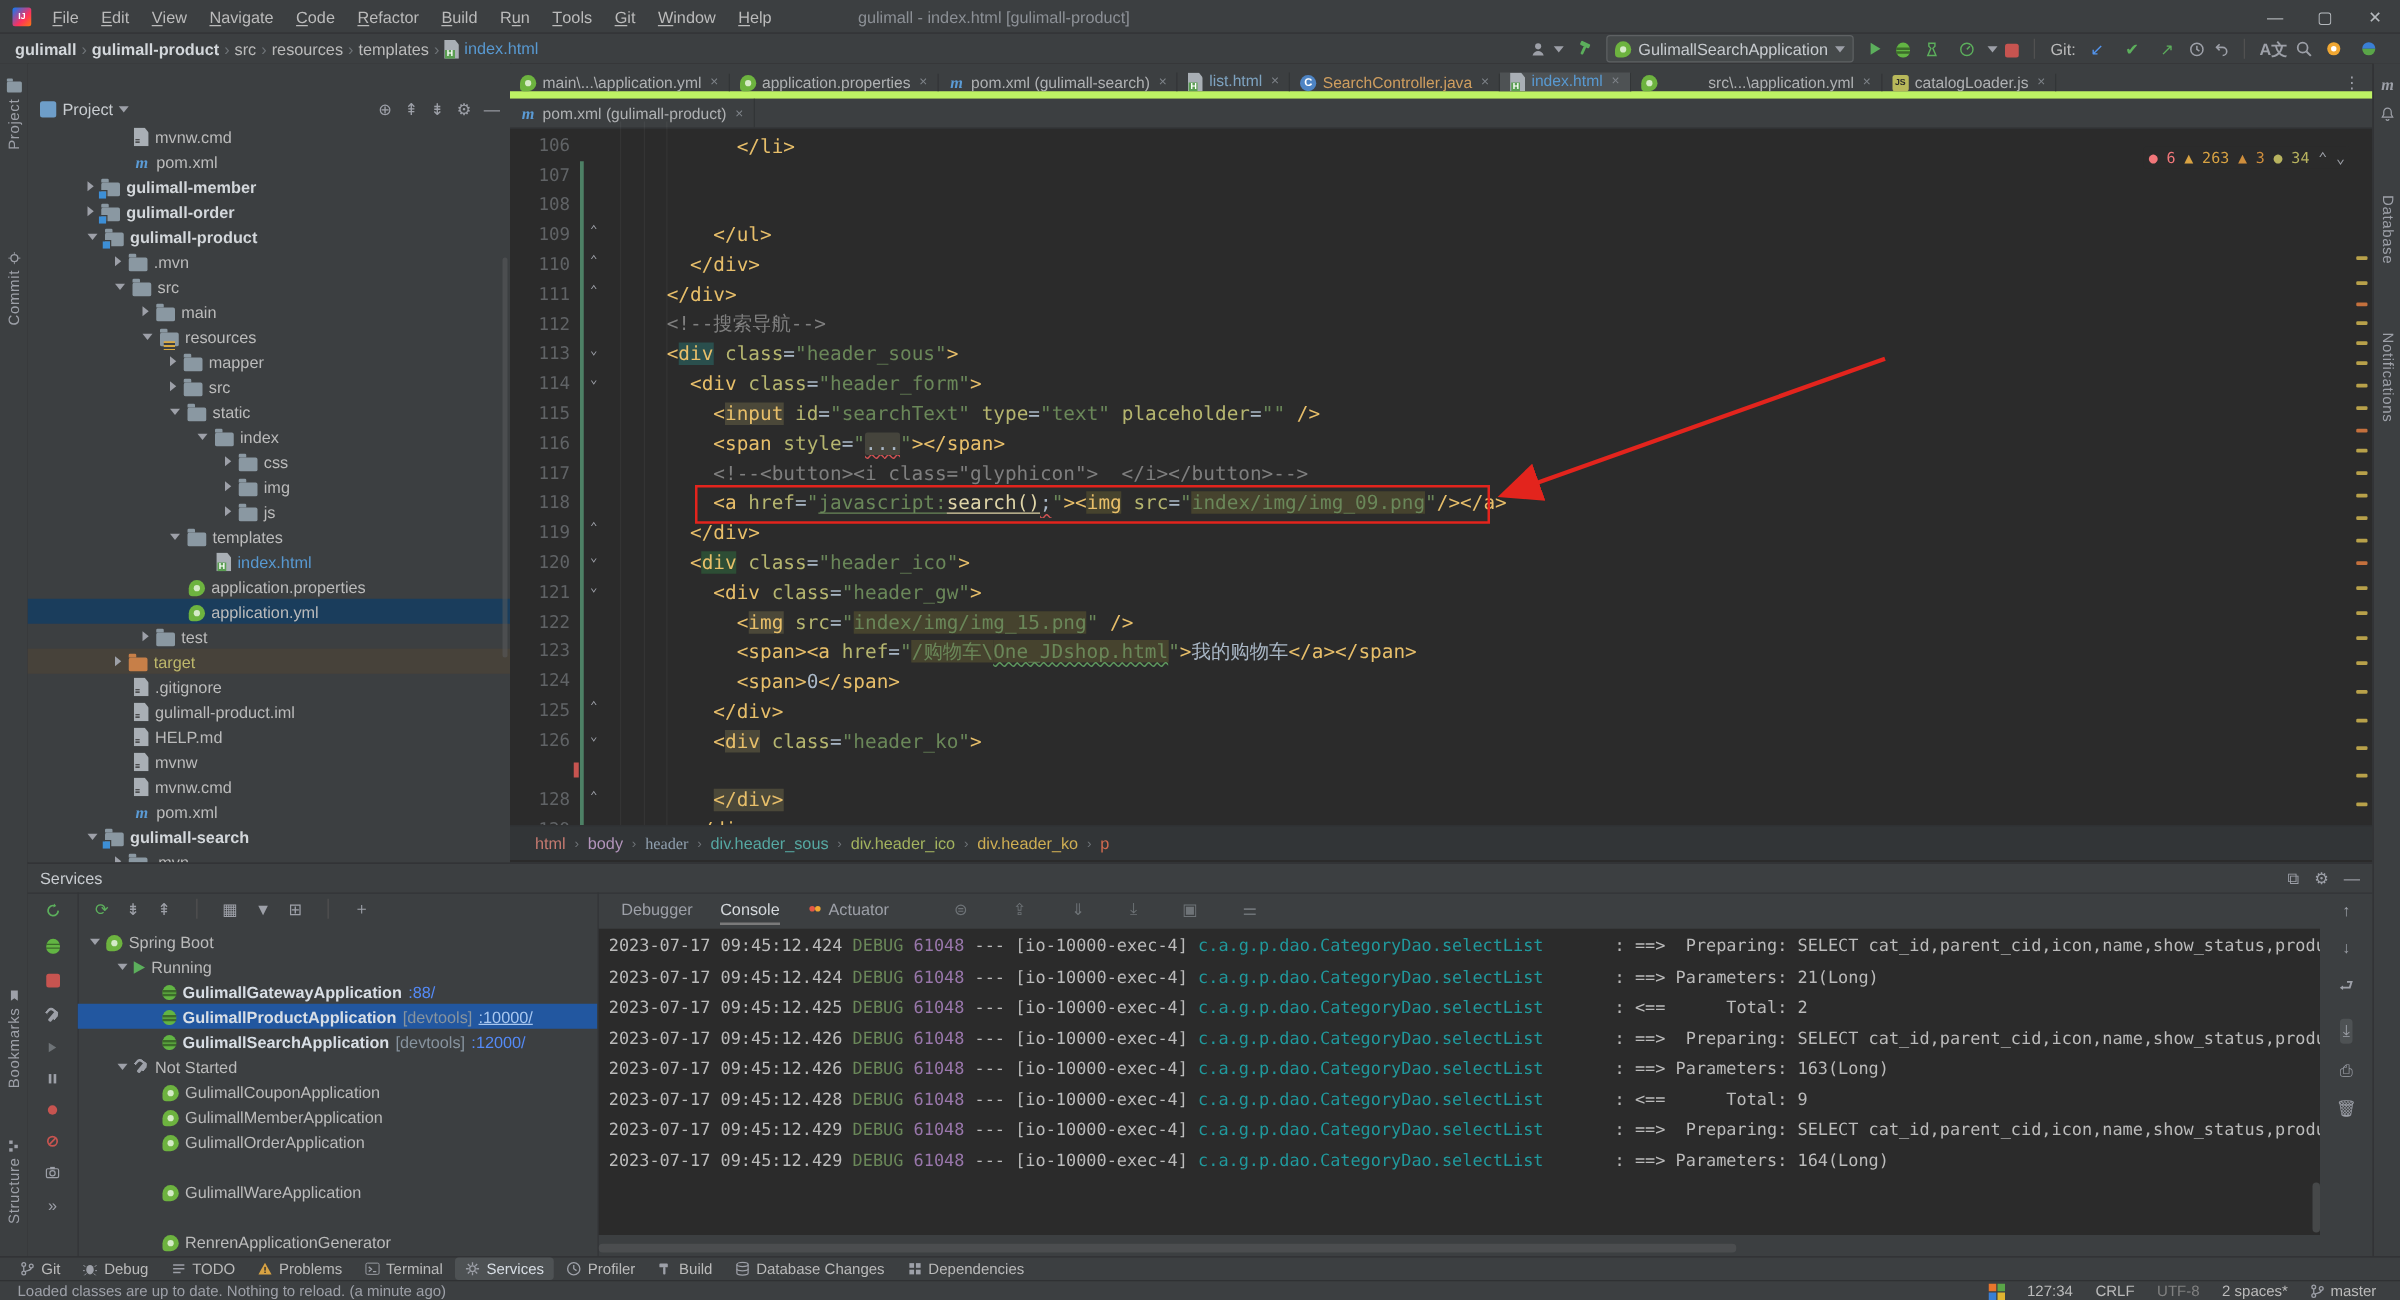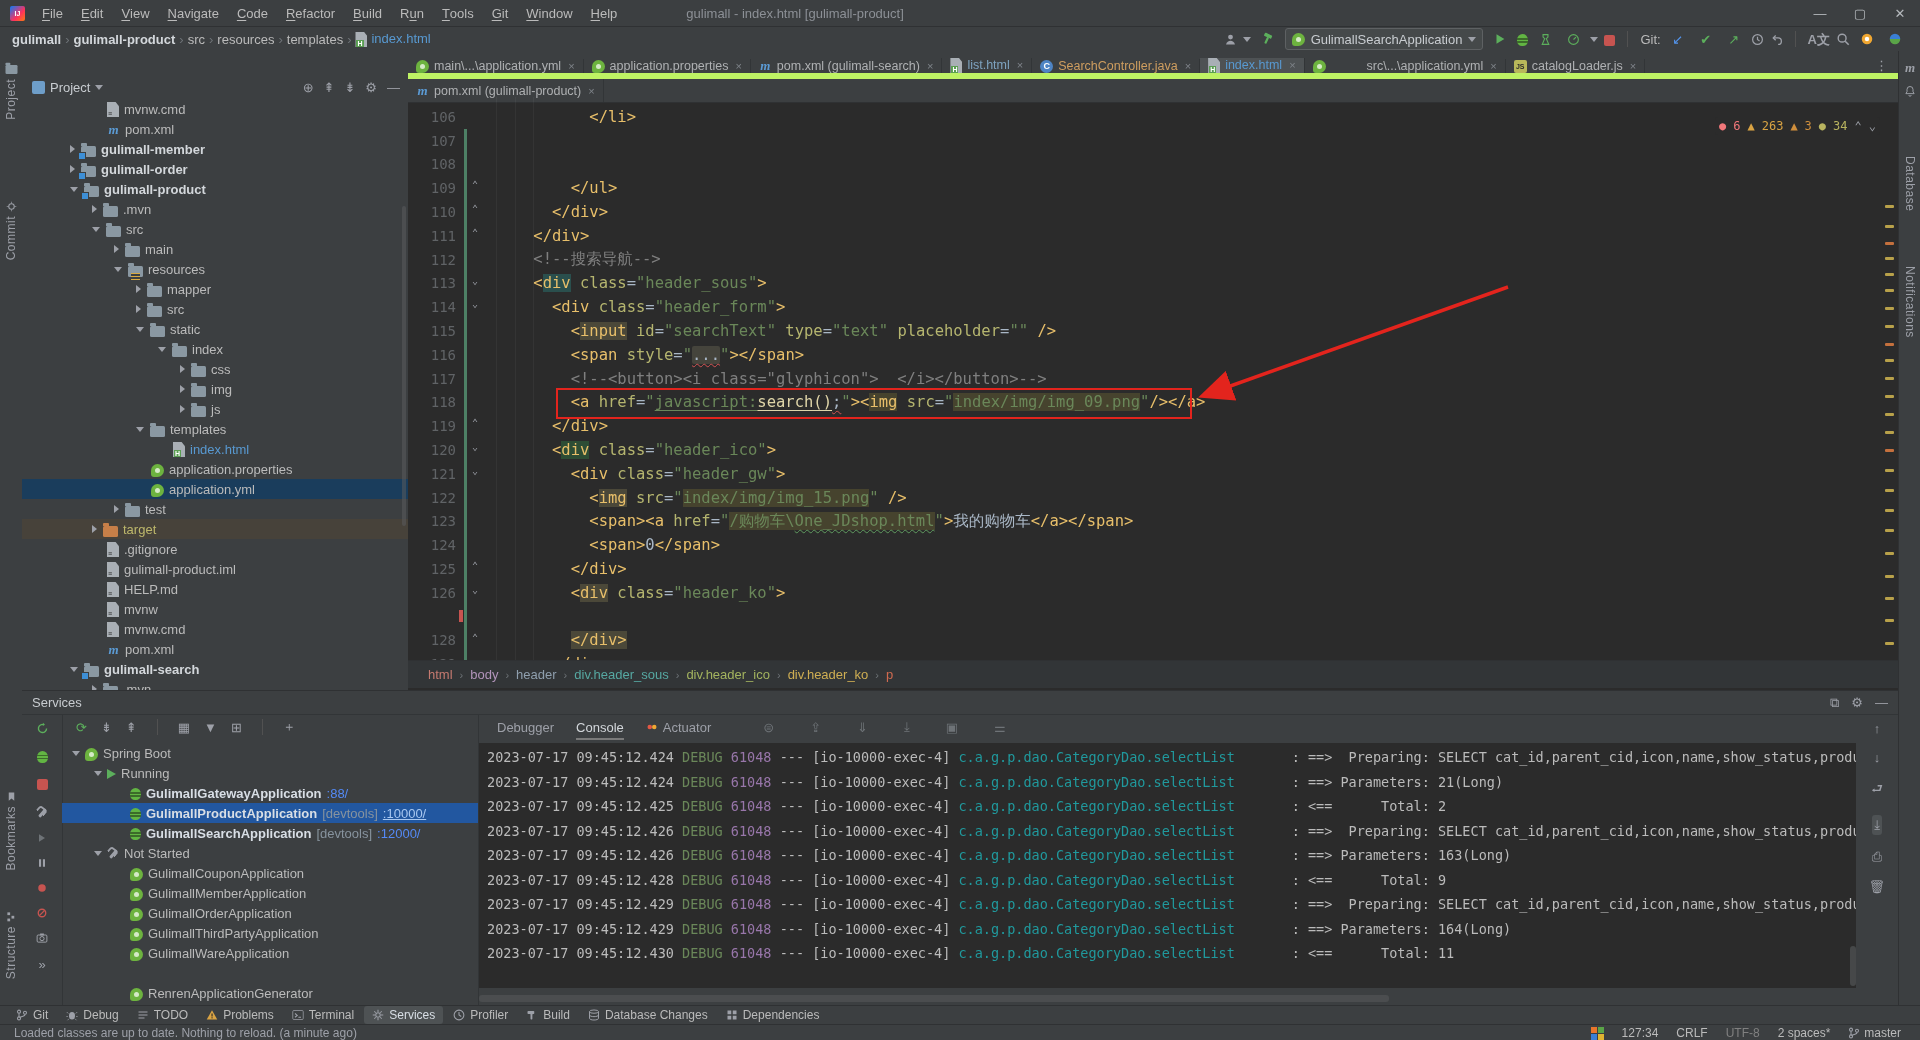--- a/index.html
+++ b/index.html
@@ -700,21 +700,21 @@
         <div class="tick" style="top: 478px; background: rgb(184, 161, 74);"></div>
         <div class="tick" style="top: 500px; background: rgb(184, 161, 74);"></div>
         <div class="tick" style="top: 522px; background: rgb(184, 161, 74);"></div>
         <div class="tick" style="top: 545px; background: rgb(184, 161, 74);"></div>
       </div>
     <div id="ed-crumbs">
         <span style="color: rgb(197, 122, 112);">html</span>
         <span class="bsep">›</span>
         <span style="color: rgb(178, 148, 187);">body</span>
         <span class="bsep">›</span>
-        <span style="color: rgb(143, 159, 174);">header</span>
+        <span style="color: rgb(143, 159, 174); font-family: Liberation Serif, serif;">header</span>
         <span class="bsep">›</span>
         <span style="color: rgb(86, 168, 162);">div.header_sous</span>
         <span class="bsep">›</span>
         <span style="color: rgb(163, 179, 95);">div.header_ico</span>
         <span class="bsep">›</span>
         <span style="color: rgb(207, 174, 83);">div.header_ko</span>
         <span class="bsep">›</span>
         <span style="color: rgb(207, 106, 79);">p</span>
       </div>
   </div>
@@ -834,26 +834,20 @@
           <span class="chev none"></span>
           <span style="margin-left: 5px;"><span class="ic ic-leaf"></span></span>
           <span class="lbl">GulimallMemberApplication</span>
         </div>
         <div class="svc-row" style="top: 160px;">
           <span style="width: 54px; flex: 0 0 auto;"></span>
           <span class="chev none"></span>
           <span style="margin-left: 5px;"><span class="ic ic-leaf"></span></span>
           <span class="lbl">GulimallOrderApplication</span>
         </div>
-        <div class="svc-row" style="top: 180px;">
-          <span style="width: 54px; flex: 0 0 auto;"></span>
-          <span class="chev none"></span>
-          <span style="margin-left: 5px;"><span class="ic ic-leaf"></span></span>
-          <span class="lbl">GulimallThirdPartyApplication</span>
-        </div>
         <div class="svc-row" style="top: 200px;">
           <span style="width: 54px; flex: 0 0 auto;"></span>
           <span class="chev none"></span>
           <span style="margin-left: 5px;"><span class="ic ic-leaf"></span></span>
           <span class="lbl">GulimallWareApplication</span>
         </div>
         <div class="svc-row" style="top: 240px;">
           <span style="width: 54px; flex: 0 0 auto;"></span>
           <span class="chev none"></span>
           <span style="margin-left: 5px;"><span class="ic ic-leaf"></span></span>
@@ -886,21 +880,20 @@
       </div>
     <div id="console">
         <div class="con-line" style="top: 6px;"><span class="c-time">2023-07-17 09:45:12.424 </span><span class="c-debug">DEBUG </span><span class="c-pid">61048 </span><span class="c-thread">--- [io-10000-exec-4] </span><span class="c-logger">c.a.g.p.dao.CategoryDao.selectList</span><span class="c-msg">       : ==&gt;  Preparing: SELECT cat_id,parent_cid,icon,name,show_status,product_un</span></div>
         <div class="con-line" style="top: 30.5px;"><span class="c-time">2023-07-17 09:45:12.424 </span><span class="c-debug">DEBUG </span><span class="c-pid">61048 </span><span class="c-thread">--- [io-10000-exec-4] </span><span class="c-logger">c.a.g.p.dao.CategoryDao.selectList</span><span class="c-msg">       : ==&gt; Parameters: 21(Long)</span></div>
         <div class="con-line" style="top: 55px;"><span class="c-time">2023-07-17 09:45:12.425 </span><span class="c-debug">DEBUG </span><span class="c-pid">61048 </span><span class="c-thread">--- [io-10000-exec-4] </span><span class="c-logger">c.a.g.p.dao.CategoryDao.selectList</span><span class="c-msg">       : &lt;==      Total: 2</span></div>
         <div class="con-line" style="top: 79.5px;"><span class="c-time">2023-07-17 09:45:12.426 </span><span class="c-debug">DEBUG </span><span class="c-pid">61048 </span><span class="c-thread">--- [io-10000-exec-4] </span><span class="c-logger">c.a.g.p.dao.CategoryDao.selectList</span><span class="c-msg">       : ==&gt;  Preparing: SELECT cat_id,parent_cid,icon,name,show_status,product_un</span></div>
         <div class="con-line" style="top: 104px;"><span class="c-time">2023-07-17 09:45:12.426 </span><span class="c-debug">DEBUG </span><span class="c-pid">61048 </span><span class="c-thread">--- [io-10000-exec-4] </span><span class="c-logger">c.a.g.p.dao.CategoryDao.selectList</span><span class="c-msg">       : ==&gt; Parameters: 163(Long)</span></div>
         <div class="con-line" style="top: 128.5px;"><span class="c-time">2023-07-17 09:45:12.428 </span><span class="c-debug">DEBUG </span><span class="c-pid">61048 </span><span class="c-thread">--- [io-10000-exec-4] </span><span class="c-logger">c.a.g.p.dao.CategoryDao.selectList</span><span class="c-msg">       : &lt;==      Total: 9</span></div>
         <div class="con-line" style="top: 153px;"><span class="c-time">2023-07-17 09:45:12.429 </span><span class="c-debug">DEBUG </span><span class="c-pid">61048 </span><span class="c-thread">--- [io-10000-exec-4] </span><span class="c-logger">c.a.g.p.dao.CategoryDao.selectList</span><span class="c-msg">       : ==&gt;  Preparing: SELECT cat_id,parent_cid,icon,name,show_status,product_un</span></div>
         <div class="con-line" style="top: 177.5px;"><span class="c-time">2023-07-17 09:45:12.429 </span><span class="c-debug">DEBUG </span><span class="c-pid">61048 </span><span class="c-thread">--- [io-10000-exec-4] </span><span class="c-logger">c.a.g.p.dao.CategoryDao.selectList</span><span class="c-msg">       : ==&gt; Parameters: 164(Long)</span></div>
-        <div class="con-line" style="top: 202px;"><span class="c-time">2023-07-17 09:45:12.430 </span><span class="c-debug">DEBUG </span><span class="c-pid">61048 </span><span class="c-thread">--- [io-10000-exec-4] </span><span class="c-logger">c.a.g.p.dao.CategoryDao.selectList</span><span class="c-msg">       : &lt;==      Total: 11</span></div>
       </div>
     <div id="con-hscroll"></div>
     <div id="con-vscroll"></div>
     <div id="con-icons">
       <span>↑</span>
       <span>↓</span>
       <span>⮐</span>
       <span class="con-ic-sel">⤓</span>
       <span>⎙</span>
       <span>🗑</span>

